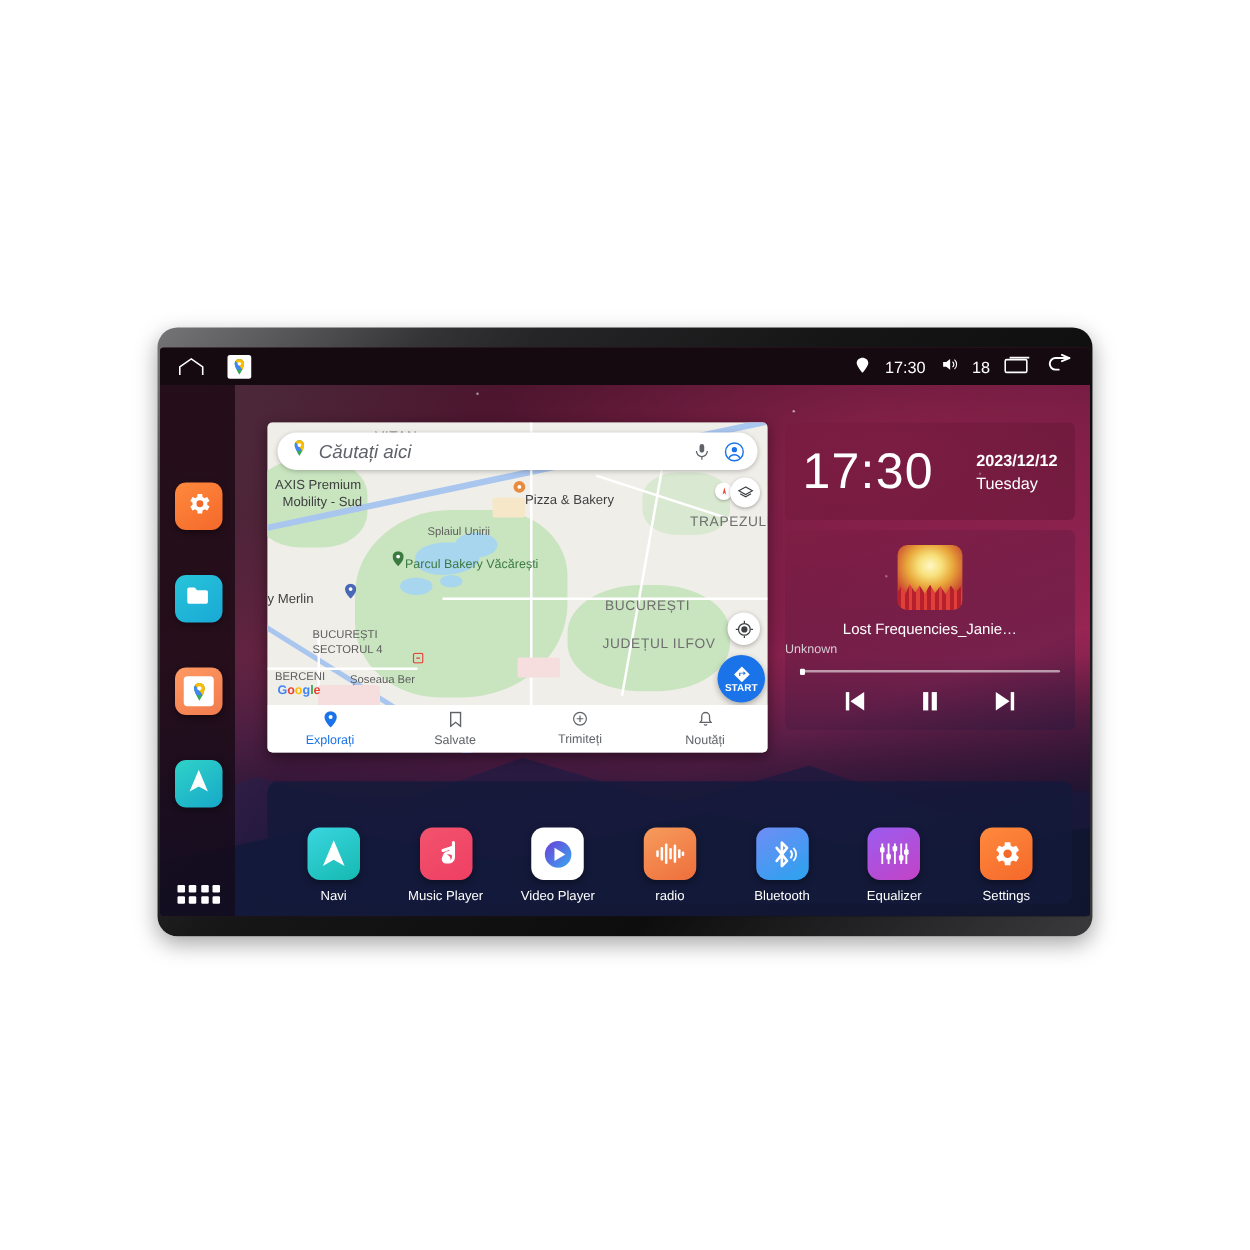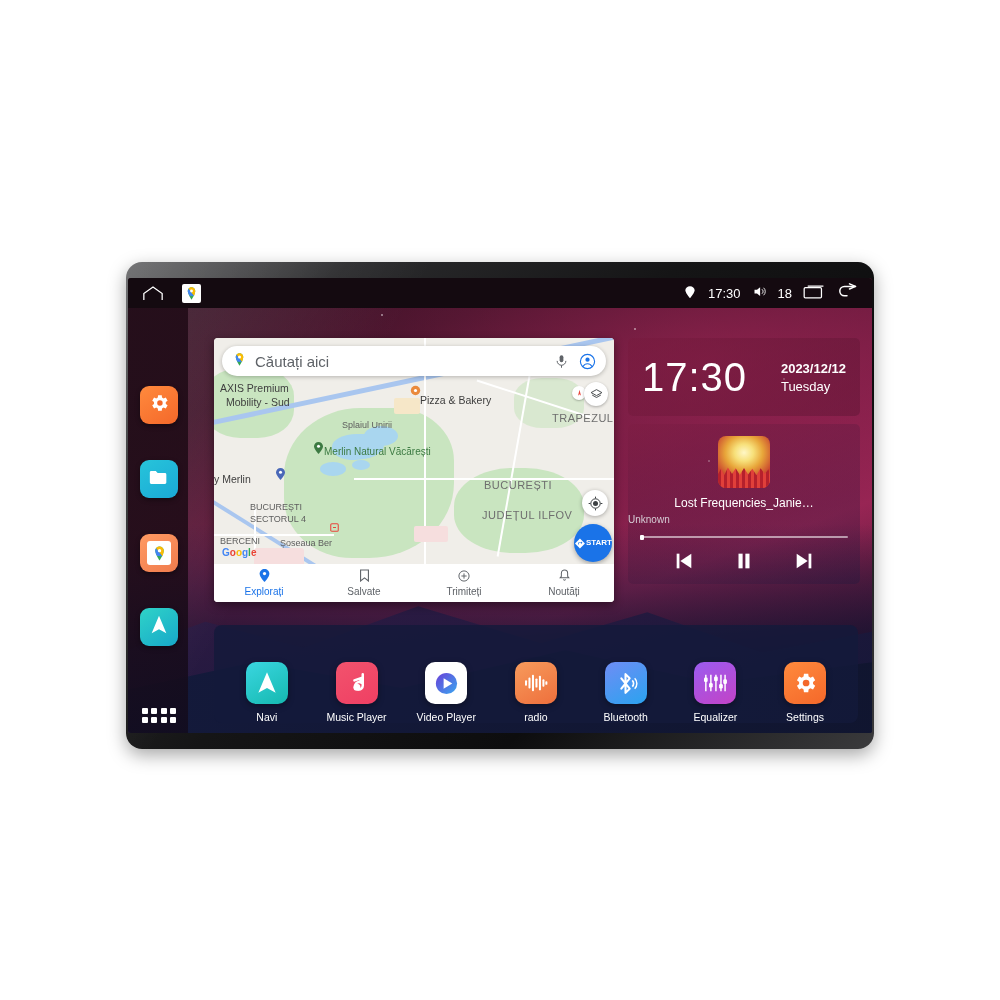--- a/index.html
+++ b/index.html
@@ -67,30 +67,30 @@
   .green{position:absolute;background:#c9e5c0;}
   .water{position:absolute;background:#a9d6ef;}
   .road{position:absolute;background:#ffffff;}
   .road-major{position:absolute;background:#a9c6ef;}
   .maplabel{position:absolute;color:#5d5d5d;font-size:9px;white-space:nowrap;}
   .maplabel.park{color:#3c7a42;font-size:10px;}
   .maplabel.big{color:#6e6e6e;font-size:11px;letter-spacing:.5px;}
   .maplabel.poi{color:#3e3e3e;font-size:10.5px;}
 
   .searchbar{position:absolute;left:8px;top:8px;right:8px;height:30px;background:#fff;border-radius:16px;
-    display:flex;align-items:center;padding:0 10px;box-sizing:border-box;box-shadow:0 1px 4px rgba(0,0,0,.25);z-index:4;}
+    display:flex;align-items:center;padding:0 10px;box-sizing:border-box;box-shadow:0 1px 4px rgba(0,0,0,.25);z-index:4;font-style:italic;}
   .searchbar .ph{flex:1;color:#5f6368;font-size:15px;margin-left:8px;}
   .sb-ic{width:18px;height:18px;margin-left:8px;display:flex;align-items:center;justify-content:center;}
 
   .layers-btn{position:absolute;right:6px;top:44px;width:24px;height:24px;border-radius:50%;background:#fff;
     display:flex;align-items:center;justify-content:center;box-shadow:0 1px 3px rgba(0,0,0,.3);z-index:4;}
   .locate-btn{position:absolute;right:6px;top:152px;width:26px;height:26px;border-radius:50%;background:#fff;
     display:flex;align-items:center;justify-content:center;box-shadow:0 1px 4px rgba(0,0,0,.3);z-index:4;}
   .start-btn{position:absolute;right:2px;top:186px;width:38px;height:38px;border-radius:50%;background:#1a73e8;
-    display:flex;flex-direction:row;align-items:center;justify-content:center;color:#fff;z-index:4;box-shadow:0 2px 5px rgba(0,0,0,.3);}
+    display:flex;flex-direction:column;align-items:center;justify-content:center;color:#fff;z-index:4;box-shadow:0 2px 5px rgba(0,0,0,.3);}
   .start-btn .lbl{font-size:8px;font-weight:bold;margin-top:-1px;}
   .compass{position:absolute;right:28px;top:48px;width:14px;height:14px;border-radius:50%;background:#fff;
     display:flex;align-items:center;justify-content:center;box-shadow:0 1px 2px rgba(0,0,0,.25);z-index:3;}
 
   .gl{position:absolute;left:8px;bottom:44px;font-size:10px;font-weight:bold;z-index:3;}
   .gl span:nth-child(1){color:#4285f4;}.gl span:nth-child(2){color:#ea4335;}
   .gl span:nth-child(3){color:#fbbc05;}.gl span:nth-child(4){color:#4285f4;}
   .gl span:nth-child(5){color:#34a853;}.gl span:nth-child(6){color:#ea4335;}
 
   .mapnav{position:absolute;left:0;right:0;bottom:0;height:38px;background:#fff;display:flex;z-index:5;}
@@ -281,21 +281,21 @@
             </svg>
         </div>
 
         <div id="map-labels">
             <div class="maplabel big" style="left: 86px; top: 6px;">VITAN</div>
             <div class="maplabel poi" style="left: 6px; top: 44px;">AXIS Premium</div>
             <div class="maplabel poi" style="left: 12px; top: 58px;">Mobility - Sud</div>
             <div class="maplabel poi" style="left: 206px; top: 56px;">Pizza &amp; Bakery</div>
             <div class="maplabel big" style="left: 338px; top: 74px;">TRAPEZULU</div>
             <div class="maplabel " style="left: 128px; top: 82px;">Splaiul Unirii</div>
-            <div class="maplabel park" style="left: 110px; top: 108px;">Merlin Natural Văcărești</div>
+            <div class="maplabel park" style="left: 110px; top: 108px;">Parcul Bakery Văcărești</div>
             <div class="maplabel poi" style="left: 0px; top: 135px;">y Merlin</div>
             <div class="maplabel big" style="left: 270px; top: 141px;">BUCUREȘTI</div>
             <div class="maplabel " style="left: 36px; top: 164px;">BUCUREȘTI</div>
             <div class="maplabel " style="left: 36px; top: 176px;">SECTORUL 4</div>
             <div class="maplabel big" style="left: 268px; top: 171px;">JUDEȚUL ILFOV</div>
             <div class="maplabel " style="left: 6px; top: 198px;">BERCENI</div>
             <div class="maplabel " style="left: 66px; top: 200px;">Șoseaua Ber</div>
           </div>
 
         <div style="position:absolute;left:196px;top:44px;z-index:2;">

